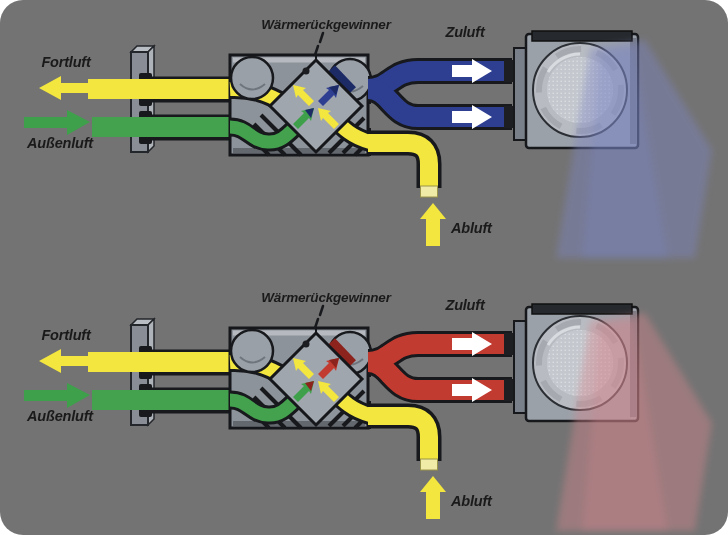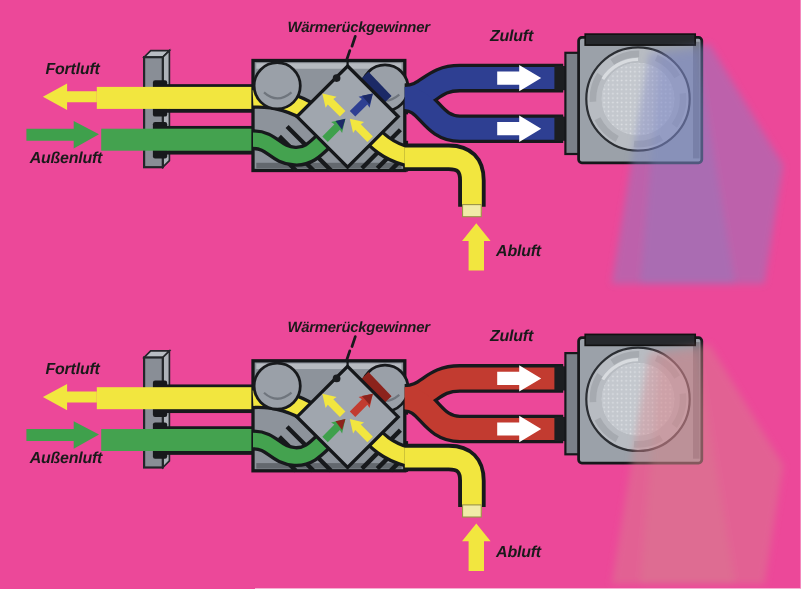--- a/index.html
+++ b/index.html
@@ -1,17 +1,17 @@
 <!DOCTYPE html>
 <html><head>
 <meta charset="utf-8">
 <style>
   html,body{margin:0;padding:0;background:#ffffff;}
   body{width:728px;height:535px;position:relative;font-family:"Liberation Sans",sans-serif;}
-  .stage{position:absolute;inset:0;background:#ec4899;}
+  .stage{position:absolute;inset:0;background:#737373;border-radius:23px;}
   svg{display:block;}
   .lbl{font:italic 700 14.5px "Liberation Sans",sans-serif;fill:#1a1a1a;letter-spacing:-0.2px;}
   .lbl-small{font-size:13.5px;}
   
   .diagram.cool{--pipe:#2e3f92;--pipe-dark:#1c2a66;--beam:#7b86c4;}
   .diagram.warm{--pipe:#c23b30;--pipe-dark:#8c231c;--beam:#d4868d;}
 </style>
 </head>
 <body>
 

